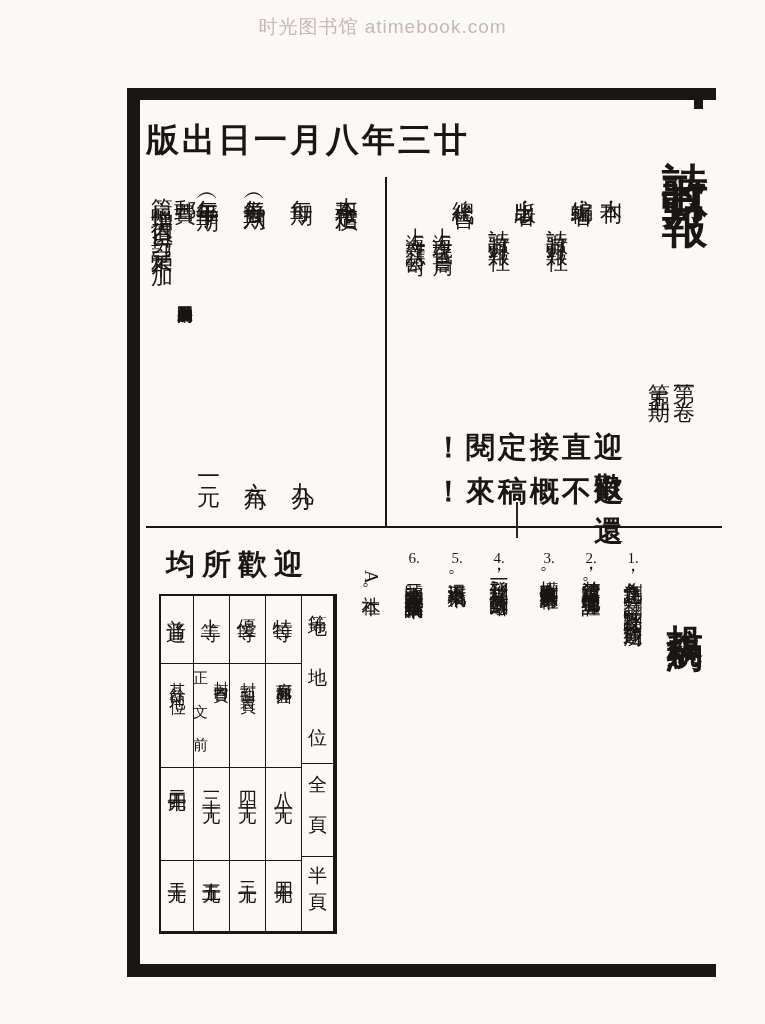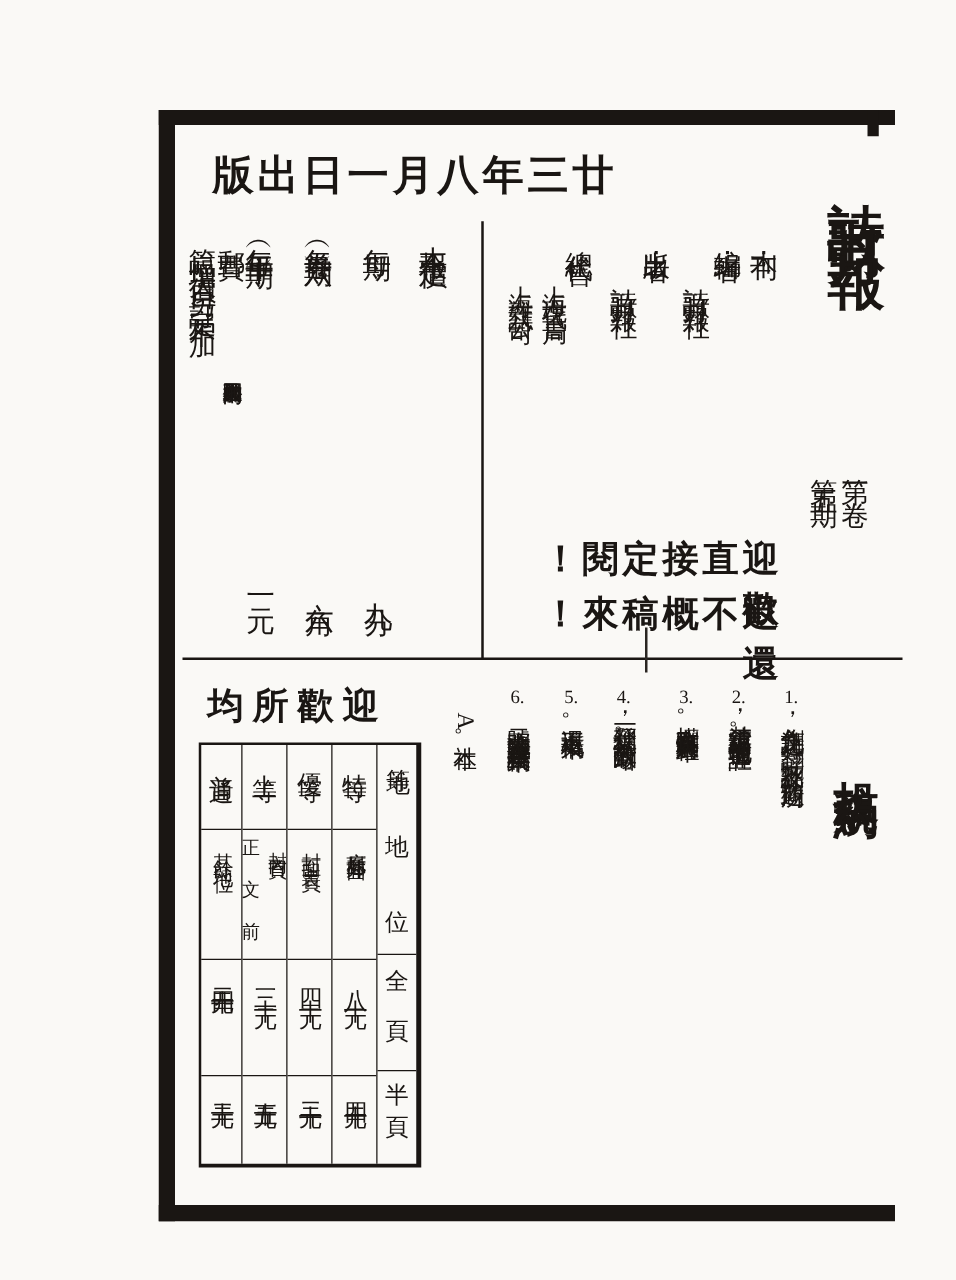--- a/index.html
+++ b/index.html
@@ -34,21 +34,21 @@
     position:absolute; left:127px; top:88px; width:576px; height:864px;
     border-left:13px solid #1a1613;
     border-top:12px solid #1a1613;
     border-bottom:13px solid #1a1613;
   }
   .hook-tr { position:absolute; left:694px; top:88px; width:9px; height:21px; background:#1a1613; }
   .div-h { position:absolute; left:146px; top:526px; width:576px; height:2px; background:#1a1613; }
   .div-v { position:absolute; left:385px; top:177px; width:2px; height:350px; background:#1a1613; }
   .tick  { position:absolute; left:516px; top:502px; width:2px; height:36px; background:#2a2622; }
   
-  .dateline { position:absolute; left:146px; top:118px; font-size:33px; font-weight:bold; letter-spacing:3px;margin-left:24px; }
+  .dateline { position:absolute; left:146px; top:118px; font-size:33px; font-weight:bold; letter-spacing:3px; }
   .title-h  { position:absolute; left:479px; top:115px; font-size:46px; font-weight:bold; letter-spacing:20px; }
   
   .slogan { position:absolute; left:404px; width:222px; text-align:right;
             font-size:29px; font-weight:bold; letter-spacing:3px; }
   
   .rulecol { position:absolute; top:548px; width:26px; text-align:center; }
   .rnum { font-size:15px; height:23px; line-height:20px; font-family:"Liberation Serif",serif; }
   .rbody { display:inline-block; writing-mode:vertical-rl; text-orientation:mixed;
            font-size:19px; line-height:26px; letter-spacing:-1px; }
   
@@ -65,20 +65,21 @@
   .c-half  { height:64px; padding-top:6px; font-size:19px; }
   .vt { writing-mode:vertical-rl; text-orientation:mixed; display:inline-block; }
   .spread { display:flex; flex-direction:column; justify-content:space-between; align-items:center; }
   .subpos { display:flex; gap:3px; }
 </style>
 </head>
 <body>
 
 <div id="page">
 
+  <div class="watermark">时光图书馆 atimebook.com</div>
 
   <div class="frame"></div>
   <div class="hook-tr"></div>
   <div class="div-h"></div>
   <div class="div-v"></div>
   <div class="tick"></div>
 
   <div class="dateline">版出日一月八年三廿</div>
   <div class="vcol bold" style="left:661px;top:124px;font-size:46px;line-height:48px;letter-spacing:14px;">詩歌月報</div>
   <div class="vcol" style="left:672px;top:366px;font-size:22px;line-height:24px;letter-spacing:9px;">第一卷</div>

